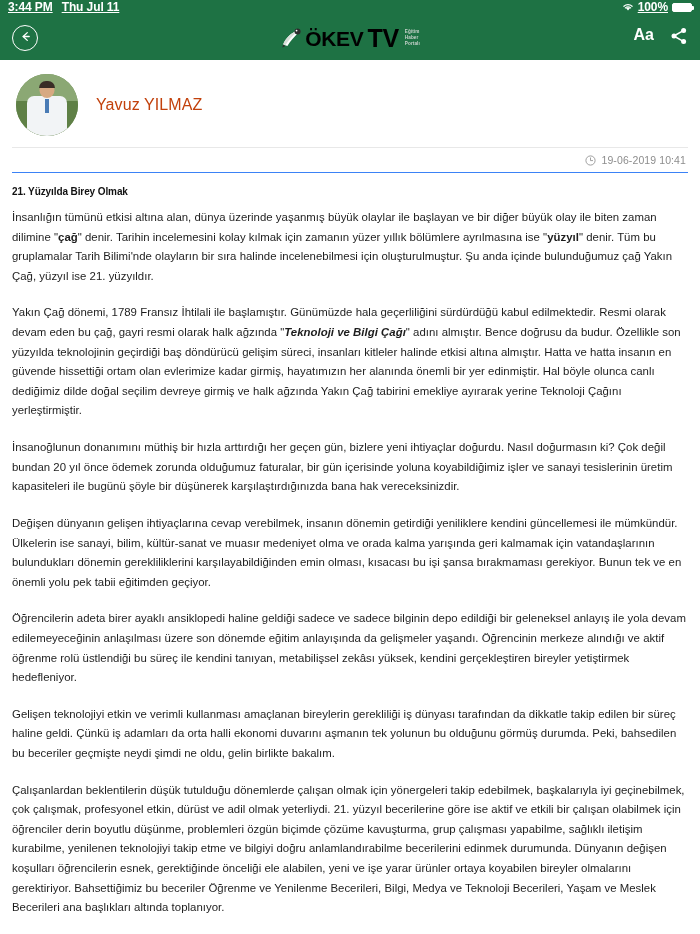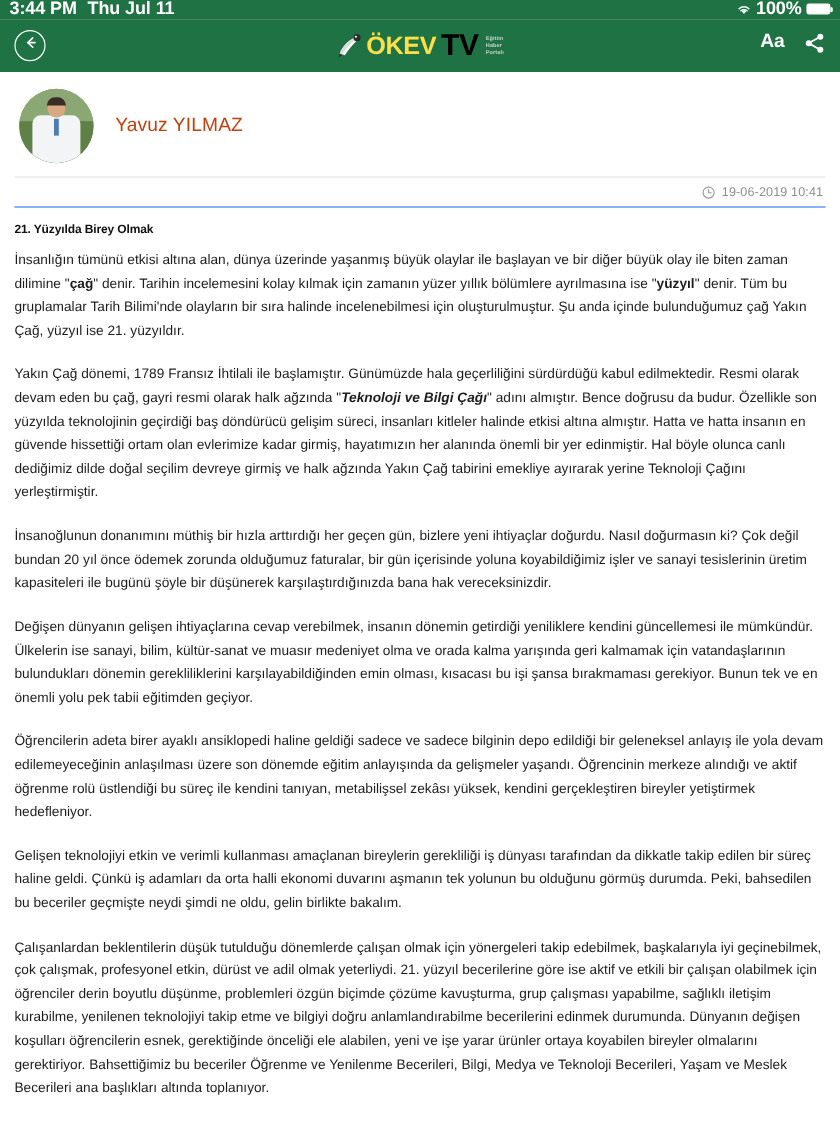--- a/index.html
+++ b/index.html
@@ -11,25 +11,26 @@
     font-family: "Liberation Sans", sans-serif;
     -webkit-font-smoothing: antialiased;
   }
 
   
   #status-bar {
     height: 16px;
     background: #1e7244;
     color: #ffffff;
     display: flex;
-    align-items: flex-end;
+    align-items: flex-start;
     padding: 0 8px;
-    font-size: 15px;
+    font-size: 12px;
     font-weight: bold;
     letter-spacing: -0.1px;
+    text-decoration: underline;
   }
   #status-bar .sb-left { display: flex; align-items: center; gap: 9px; }
   #status-bar .sb-right {
     margin-left: auto;
     display: flex;
     align-items: center;
     gap: 4px;
   }
   .wifi-glyph { display: inline-block; width: 12px; height: 10px; position: relative; }
   .wifi-glyph svg { position: absolute; top: 0; left: 0; }
@@ -73,21 +74,21 @@
   #brand-logo {
     position: absolute;
     left: 50%;
     transform: translateX(-50%);
     display: flex;
     align-items: center;
     gap: 3px;
   }
   .logo-mark { width: 22px; height: 22px; flex: none; }
   .logo-okev {
-    color: #fde047;
+    color: #000000;
     font-size: 21px;
     font-weight: bold;
     letter-spacing: -0.3px;
     line-height: 1;
   }
   .logo-tv {
     color: #000000;
     font-size: 25px;
     font-weight: bold;
     letter-spacing: -0.3px;

